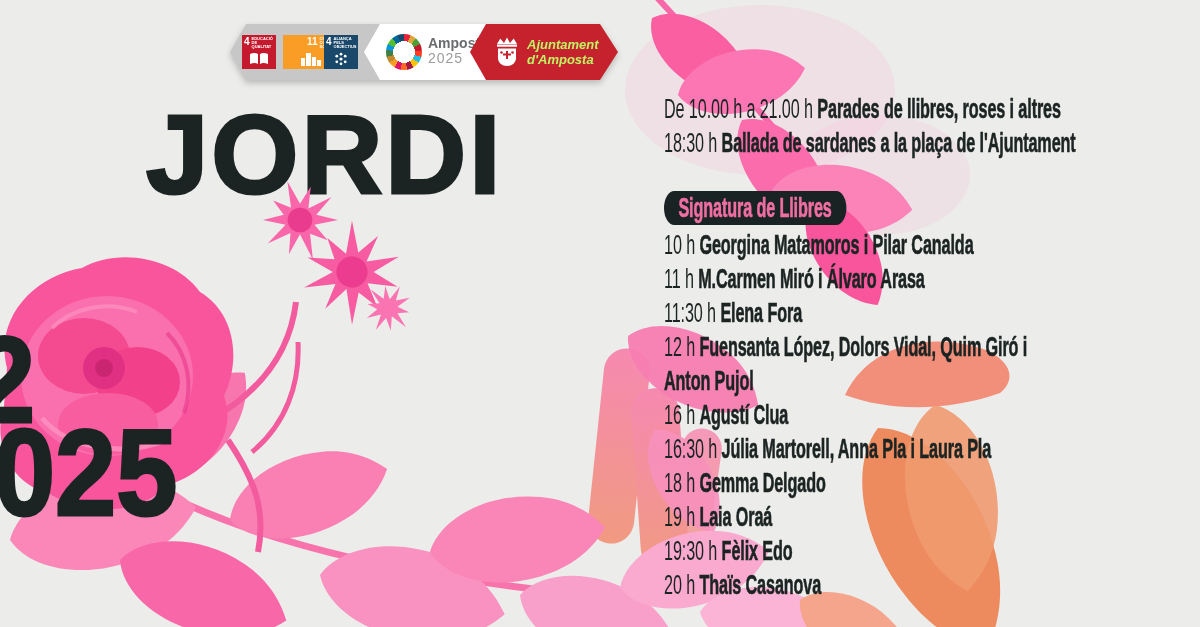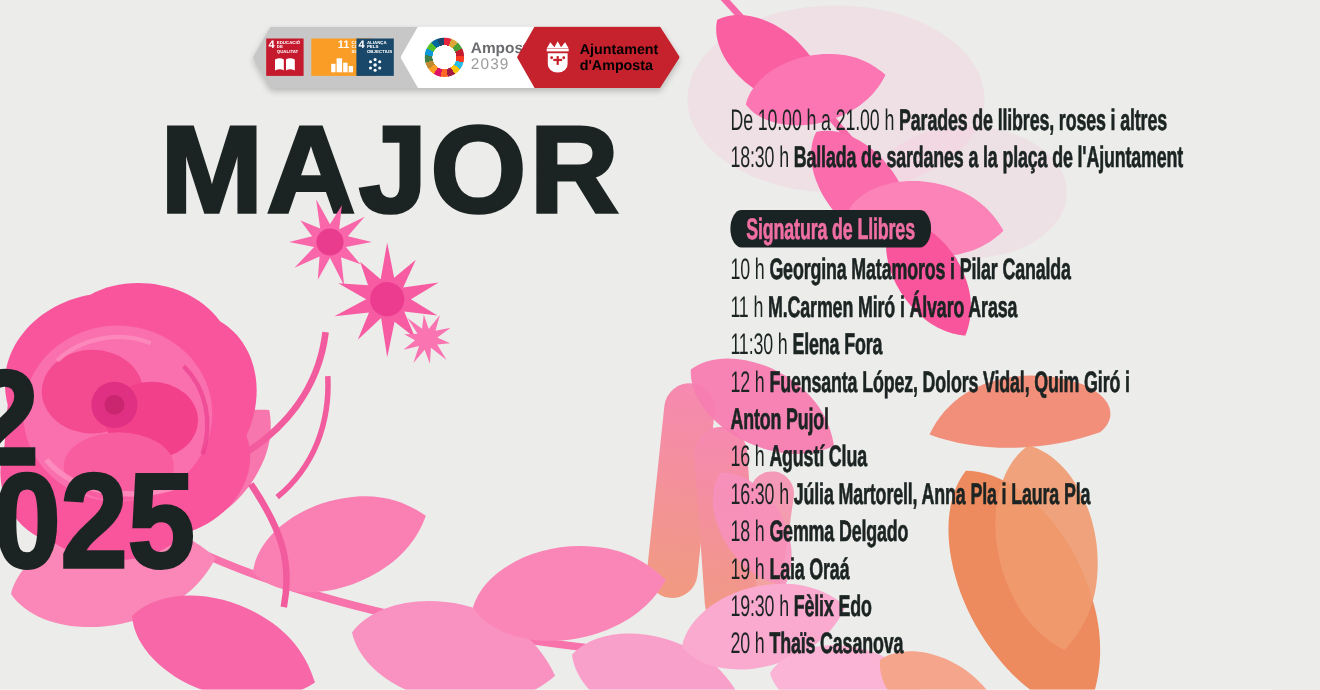--- a/index.html
+++ b/index.html
@@ -40,21 +40,21 @@
   .sdg-label{font-size:4px;line-height:4px;font-weight:700;text-transform:uppercase;white-space:normal;width:22px;}
   .sdg-icon{position:absolute;left:50%;bottom:3px;transform:translateX(-50%);}
   .wheel{position:absolute;left:22px;top:10px;width:36px;height:36px;border-radius:50%;
     background:
       radial-gradient(closest-side,#FFFFFF 0 60%,transparent 61%),
       conic-gradient(#E5243B 0 21deg,#DDA63A 21deg 42deg,#4C9F38 42deg 64deg,#C5192D 64deg 85deg,#FF3A21 85deg 106deg,#26BDE2 106deg 127deg,#FCC30B 127deg 148deg,#A21942 148deg 170deg,#FD6925 170deg 191deg,#DD1367 191deg 212deg,#FD9D24 212deg 233deg,#BF8B2E 233deg 254deg,#3F7E44 254deg 276deg,#0A97D9 276deg 297deg,#56C02B 297deg 318deg,#00689D 318deg 339deg,#19486A 339deg 360deg);}
   .a2030{position:absolute;left:64px;top:12px;line-height:15px;}
   .a2030 .l1{font-size:14px;font-weight:700;color:#6B6C6F;}
   .a2030 .l2{font-size:14px;color:#9B9C9E;letter-spacing:1px;}
   .crest{position:absolute;left:24px;top:12px;}
-  .ajt{position:absolute;left:57px;top:13px;color:#000000;font-weight:700;font-size:13px;line-height:15px;}
+  .ajt{position:absolute;left:57px;top:13px;color:#bef264;font-weight:700;font-size:13px;line-height:15px;font-style:italic;}
 </style>
 </head>
 <body style="color: rgb(27, 36, 34);">
 
 <div class="poster">
 
   <svg class="art art-bg" viewBox="0 0 1200 627" aria-hidden="true">
     <defs>
       <path id="leafP" d="M0,0 C10,-22 45,-34 78,-26 C100,-21 112,-8 118,0 C112,8 100,20 78,25 C45,33 10,22 0,0 Z"></path>
       <linearGradient id="wgrad" x1="0" y1="0" x2="0" y2="1">
@@ -164,42 +164,42 @@
               <circle cx="4.8" cy="4.2" r="1.4"></circle>
           </g>
         </svg>
       </div>
     </div>
 
     <div class="seg seg-white">
       <div class="wheel"></div>
       <div class="a2030">
         <div class="l1">Amposta</div>
-        <div class="l2">2039</div>
+        <div class="l2">2025</div>
       </div>
     </div>
 
     <div class="seg seg-red" style="background: rgb(197, 34, 45);">
       <svg class="crest" width="26" height="31" viewBox="0 0 26 31">
         <path d="M3,8 L6.3,2.5 L10,7 L13,1.5 L16,7 L19.7,2.5 L23,8 Z" fill="#fff"></path>
         <rect x="3" y="8.5" width="20" height="2.2" fill="#fff"></rect>
         <path d="M4,12.5 h18 v9.5 a9,7.5 0 0 1 -9,8 a9,7.5 0 0 1 -9,-8 Z" fill="#fff"></path>
         <rect x="12" y="15" width="2" height="8" fill="#C5222D"></rect>
         <rect x="9" y="17.5" width="8" height="2" fill="#C5222D"></rect>
         <circle cx="7.5" cy="16.5" r="1.3" fill="#C5222D"></circle>
         <circle cx="18.5" cy="16.5" r="1.3" fill="#C5222D"></circle>
       </svg>
       <div class="ajt">
         <div>Ajuntament</div>
         <div>d'Amposta</div>
       </div>
     </div>
   </div>
 
-  <div class="headline sant">MAJOR</div>
+  <div class="headline sant">JORDI</div>
 
 
   <div class="year-line year-l1">2</div>
   <div class="year-line year-l2">025</div>
 
   <div class="right-col">
     <div id="toplines">
         <div class="sched-line"><span class="time">De 10.00 h a 21.00 h </span><span class="names">Parades de llibres, roses i altres</span></div>
         <div class="sched-line"><span class="time">18:30 h </span><span class="names">Ballada de sardanes a la plaça de l'Ajuntament</span></div>
       </div>

